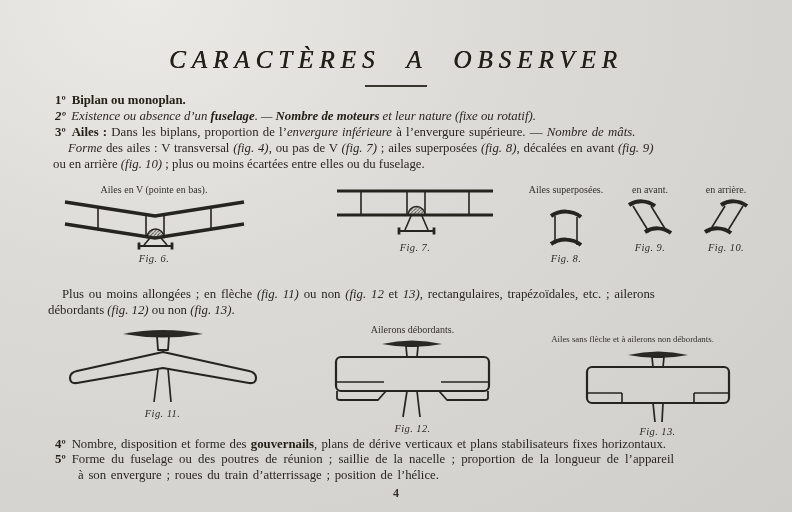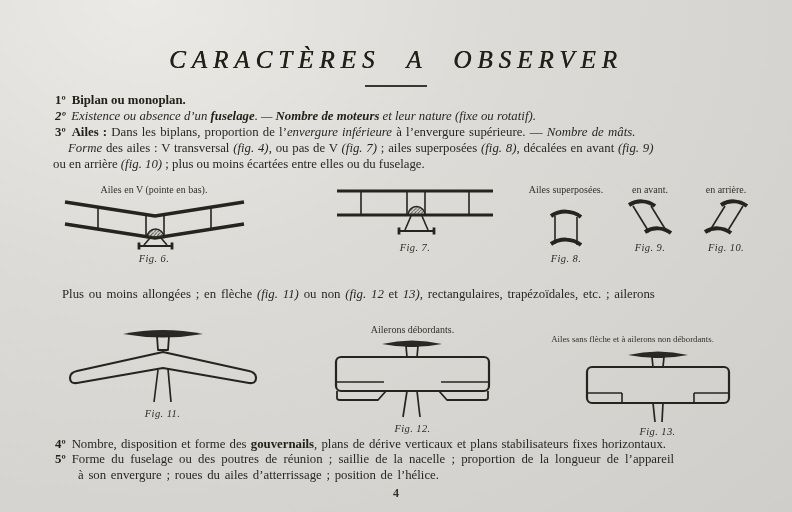--- a/index.html
+++ b/index.html
@@ -172,20 +172,23 @@
           </svg>
         </div>
         <div class="fig-cap">Fig. 10.</div>
       </div>
     </div>
   </div>
 
   <div class="line" style="left:62px;top:287px;word-spacing:1.6px;">
     <span>Plus ou moins allongées ; en flèche </span><span class="it">(fig. 11)</span><span> ou non </span><span class="it">(fig. 12</span><span> et </span><span class="it">13)</span><span>, rectangulaires, trapézoïdales, etc. ; ailerons</span>
   </div>
+  <div class="line" style="left:48px;top:303px;">
+    <span>débordants </span><span class="it">(fig. 12)</span><span> ou non </span><span class="it">(fig. 13)</span><span>.</span>
+  </div>
 
   <div class="fig" style="left:55px;top:324px;width:215px;">
     <div class="fig-draw" style="height:80px;margin-top:2px;">
       <svg width="200" height="80" viewBox="0 0 200 80">
         <path d="M60,8 Q100,0 140,8 Q100,15 60,8 Z" fill="#2a2824" stroke="none"></path>
         <path class="ink" d="M94,10 L106,10 L105,24 L95,24 Z" stroke-width="1.8" stroke-linejoin="round"></path>
         <path class="ink" d="M100,26 L14,45 Q7,46.5 7,52 Q7,58 14,57 L100,42 L186,57 Q193,58 193,52 Q193,46.5 186,45 Z" stroke-width="2.1" stroke-linejoin="round"></path>
         <line class="ink" x1="95" y1="44" x2="91" y2="76" stroke-width="1.7"></line>
         <line class="ink" x1="105" y1="43" x2="108" y2="76" stroke-width="1.7"></line>
       </svg>
@@ -229,18 +232,18 @@
     <div class="fig-cap">Fig. 13.</div>
   </div>
 
   <div class="line" style="left:55px;top:437px;word-spacing:1px;">
     <span class="num">4º</span><span>Nombre, disposition et forme des </span><span class="b">gouvernails</span><span>, plans de dérive verticaux et plans stabilisateurs fixes horizontaux.</span>
   </div>
   <div class="line" style="left:55px;top:452px;word-spacing:3px;">
     <span class="num">5º</span><span>Forme du fuselage ou des poutres de réunion ; saillie de la nacelle ; proportion de la longueur de l’appareil</span>
   </div>
   <div class="line" style="left:78px;top:468px;word-spacing:1.5px;">
-    <span>à son envergure ; roues du ailes d’atterrissage ; position de l’hélice.</span>
+    <span>à son envergure ; roues du train d’atterrissage ; position de l’hélice.</span>
   </div>
 
   <div class="page-num">4</div>
 
 </div>
 
 </body></html>

